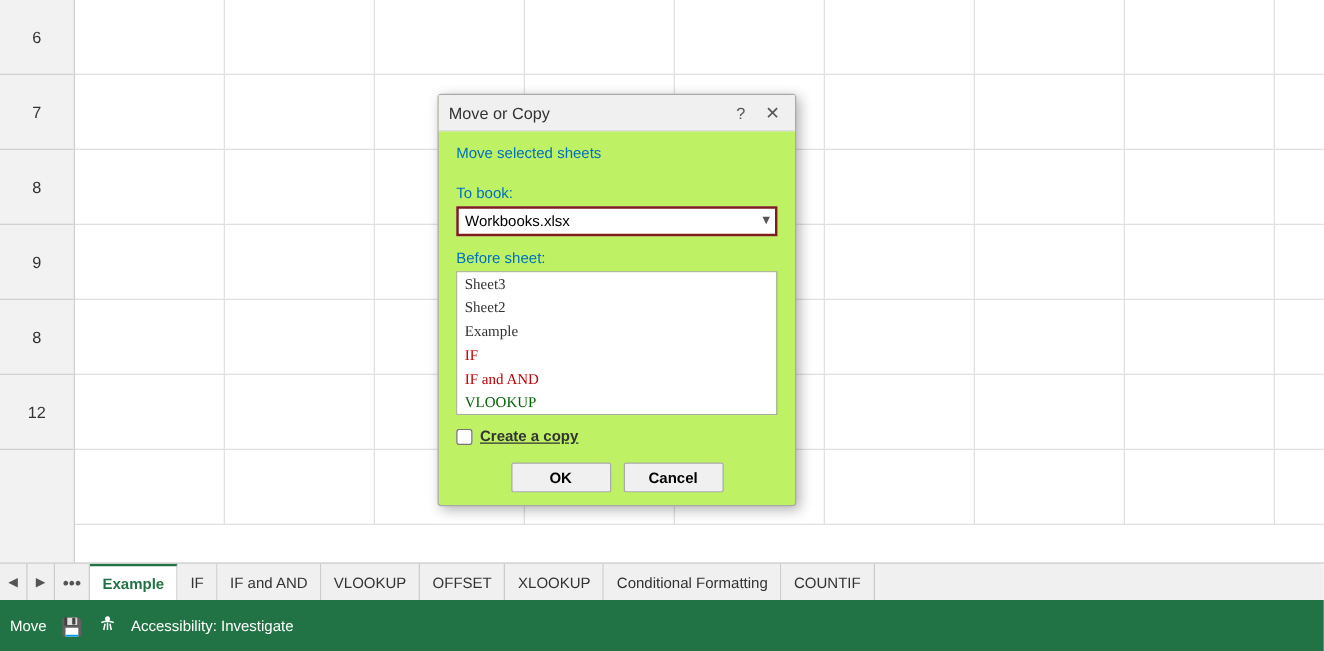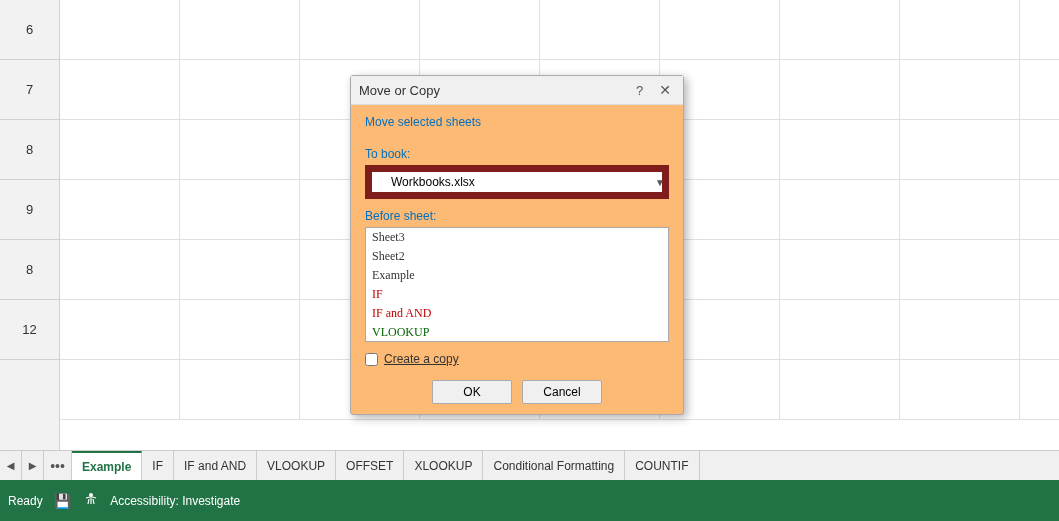--- a/index.html
+++ b/index.html
@@ -137,22 +137,22 @@
       border-top: 2px solid #217346;
       font-weight: 600;
       color: #217346;
     }
 
     
     .dialog {
       position: absolute;
       top: 75px;
       left: 350px;
-      width: 334px;
-      background: #fdba74;
+      width: 287px;
+      background: #bef264;
       border: 1px solid #aaa;
       box-shadow: 3px 3px 10px rgba(0,0,0,0.3);
       border-radius: 3px;
     }
 
     .dialog-titlebar {
       background: #f0f0f0;
       padding: 6px 8px;
       display: flex;
       align-items: center;
@@ -203,22 +203,22 @@
       color: #0070c0;
     }
 
     .dialog-select-wrapper {
       position: relative;
       margin-bottom: 10px;
     }
 
     .dialog-select {
       width: 100%;
-      padding: 3px 20px 3px 19px;
-      border: 7px solid #7f1d1d;
+      padding: 3px 20px 3px 5px;
+      border: 2px solid #7f1d1d;
       background: #fff;
       font-size: 12px;
       appearance: none;
       cursor: pointer;
     }
 
     .select-arrow {
       position: absolute;
       right: 4px;
       top: 50%;
@@ -256,36 +256,38 @@
       width: 13px;
       height: 13px;
       cursor: pointer;
     }
 
     .create-copy-label {
       font-size: 12px;
       color: #333;
       text-decoration: underline;
       cursor: pointer;
+      font-weight: bold;
     }
 
     .dialog-buttons {
       display: flex;
       justify-content: center;
       gap: 10px;
     }
 
     .dialog-btn {
       width: 80px;
       padding: 4px 16px;
       border: 1px solid #aaa;
       background: #f0f0f0;
       font-size: 12px;
       cursor: pointer;
       border-radius: 2px;
+      font-weight: bold;
     }
 
     .dialog-btn.primary {
       background: #f0f0f0;
     }
   </style>
 </head>
 <body>
 
 <div class="spreadsheet">
@@ -422,21 +424,21 @@
       <div class="sheet-tab">IF and AND</div>
       <div class="sheet-tab">VLOOKUP</div>
       <div class="sheet-tab">OFFSET</div>
       <div class="sheet-tab">XLOOKUP</div>
       <div class="sheet-tab">Conditional Formatting</div>
       <div class="sheet-tab">COUNTIF</div>
     </div>
 </div>
 
 <div class="status-bar">
-  <span class="status-bar-text">Ready</span>
+  <span class="status-bar-text">Move</span>
   <span class="status-bar-icon">💾</span>
   <span class="status-bar-icon">
     <svg width="14" height="14" viewBox="0 0 14 14" fill="none">
       <circle cx="7" cy="3" r="2" fill="white"></circle>
       <path d="M2 6c1.5-.5 3.5-1 5-1s3.5.5 5 1" stroke="white" stroke-width="1.2" fill="none"></path>
       <path d="M5 7l-1 5M9 7l1 5M7 6v6" stroke="white" stroke-width="1.2"></path>
     </svg>
   </span>
   <span class="status-bar-text">Accessibility: Investigate</span>
 </div>

